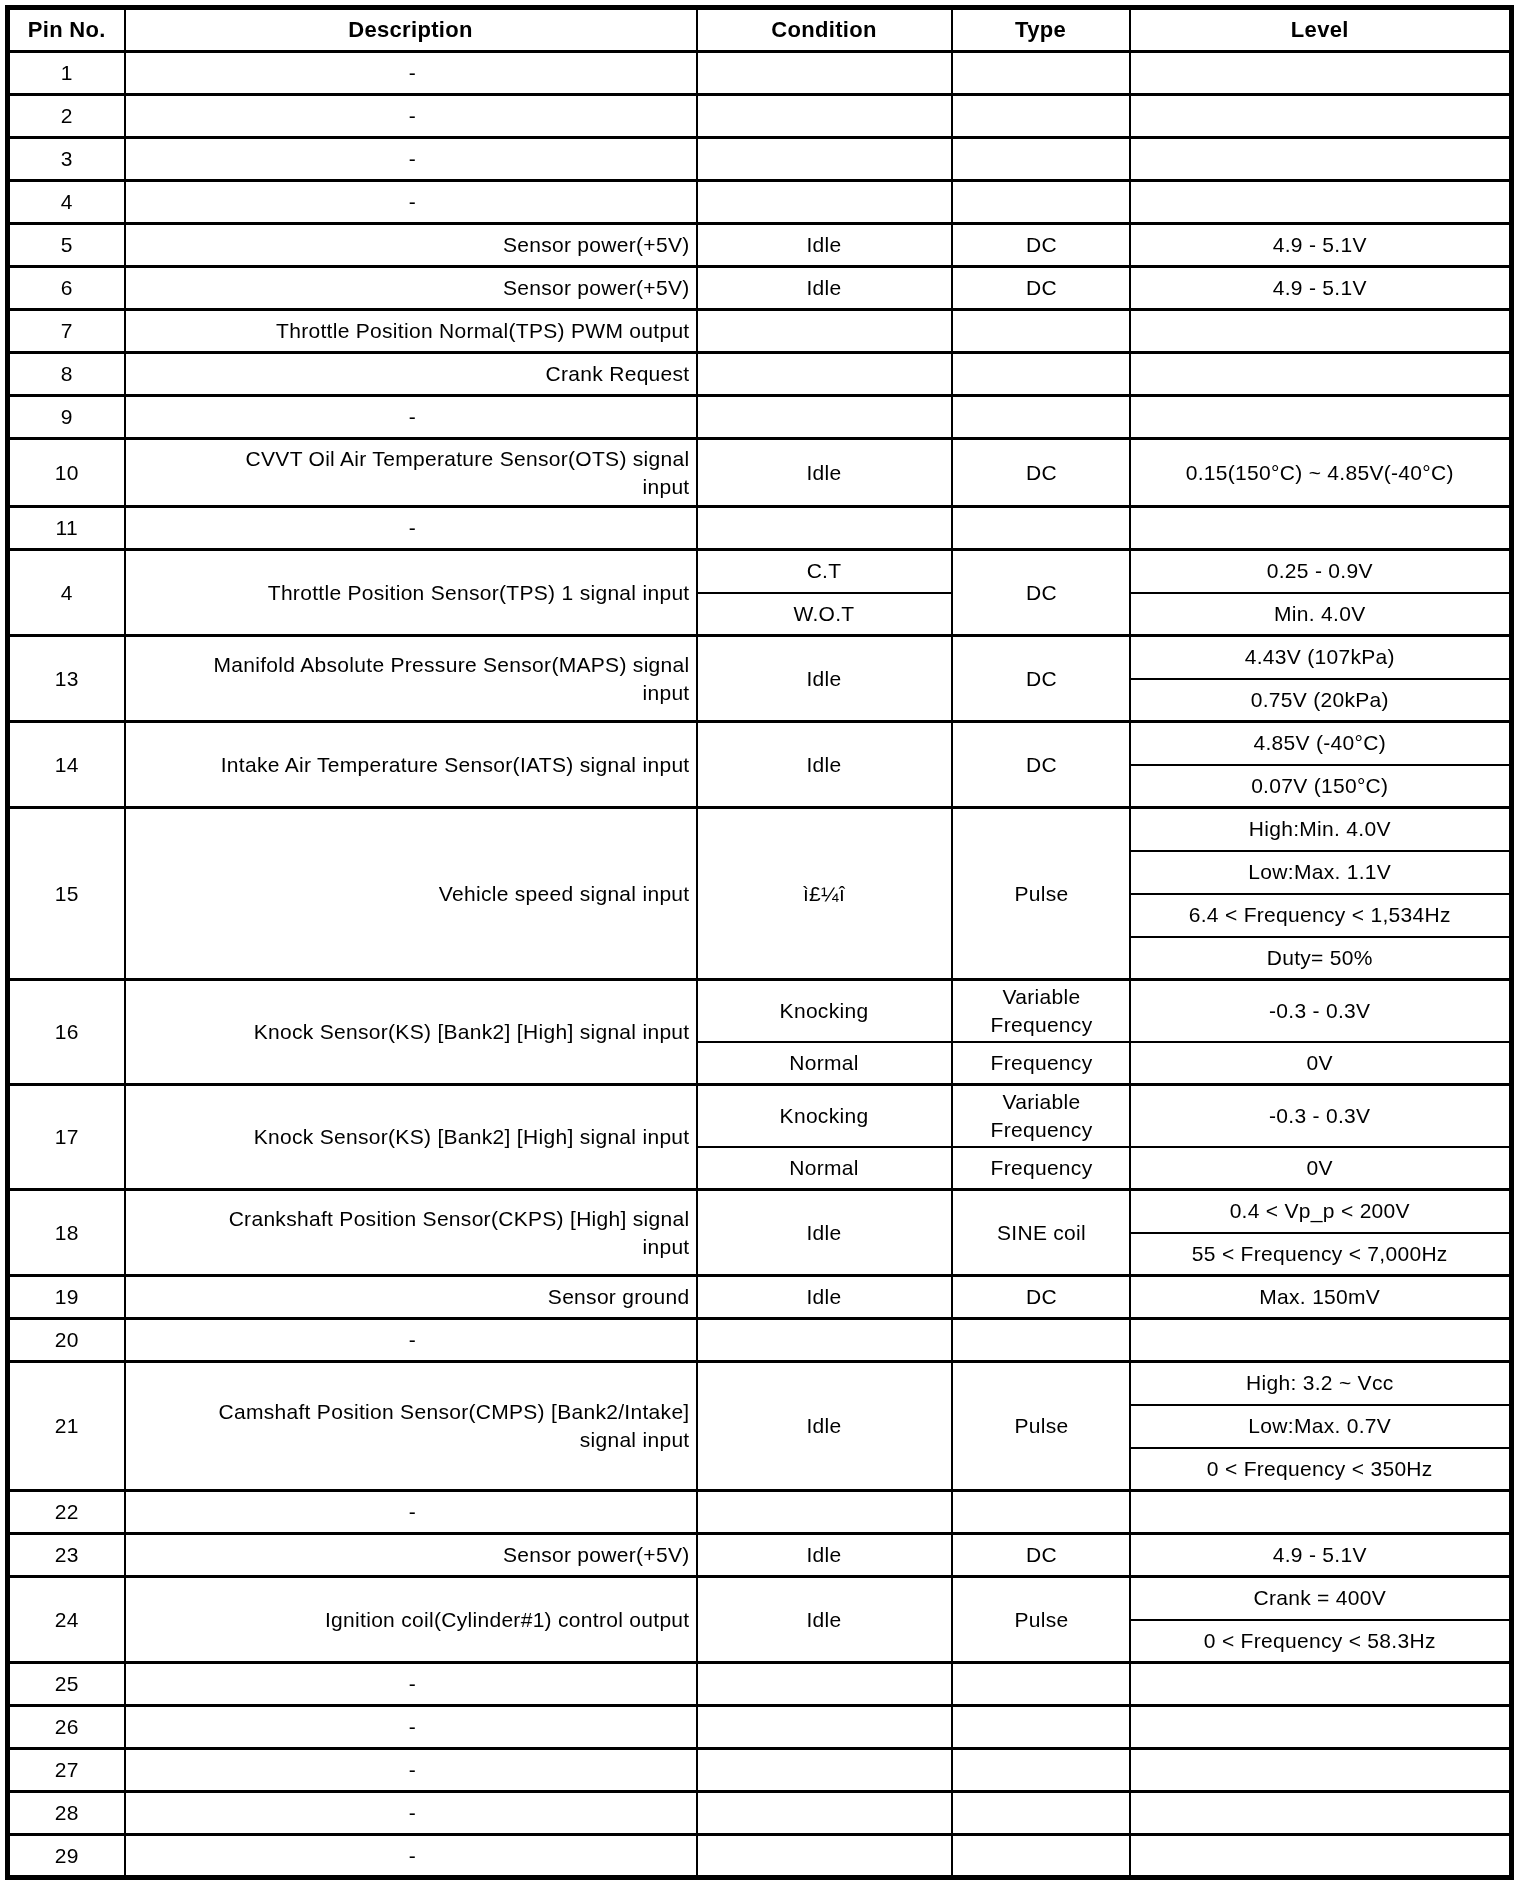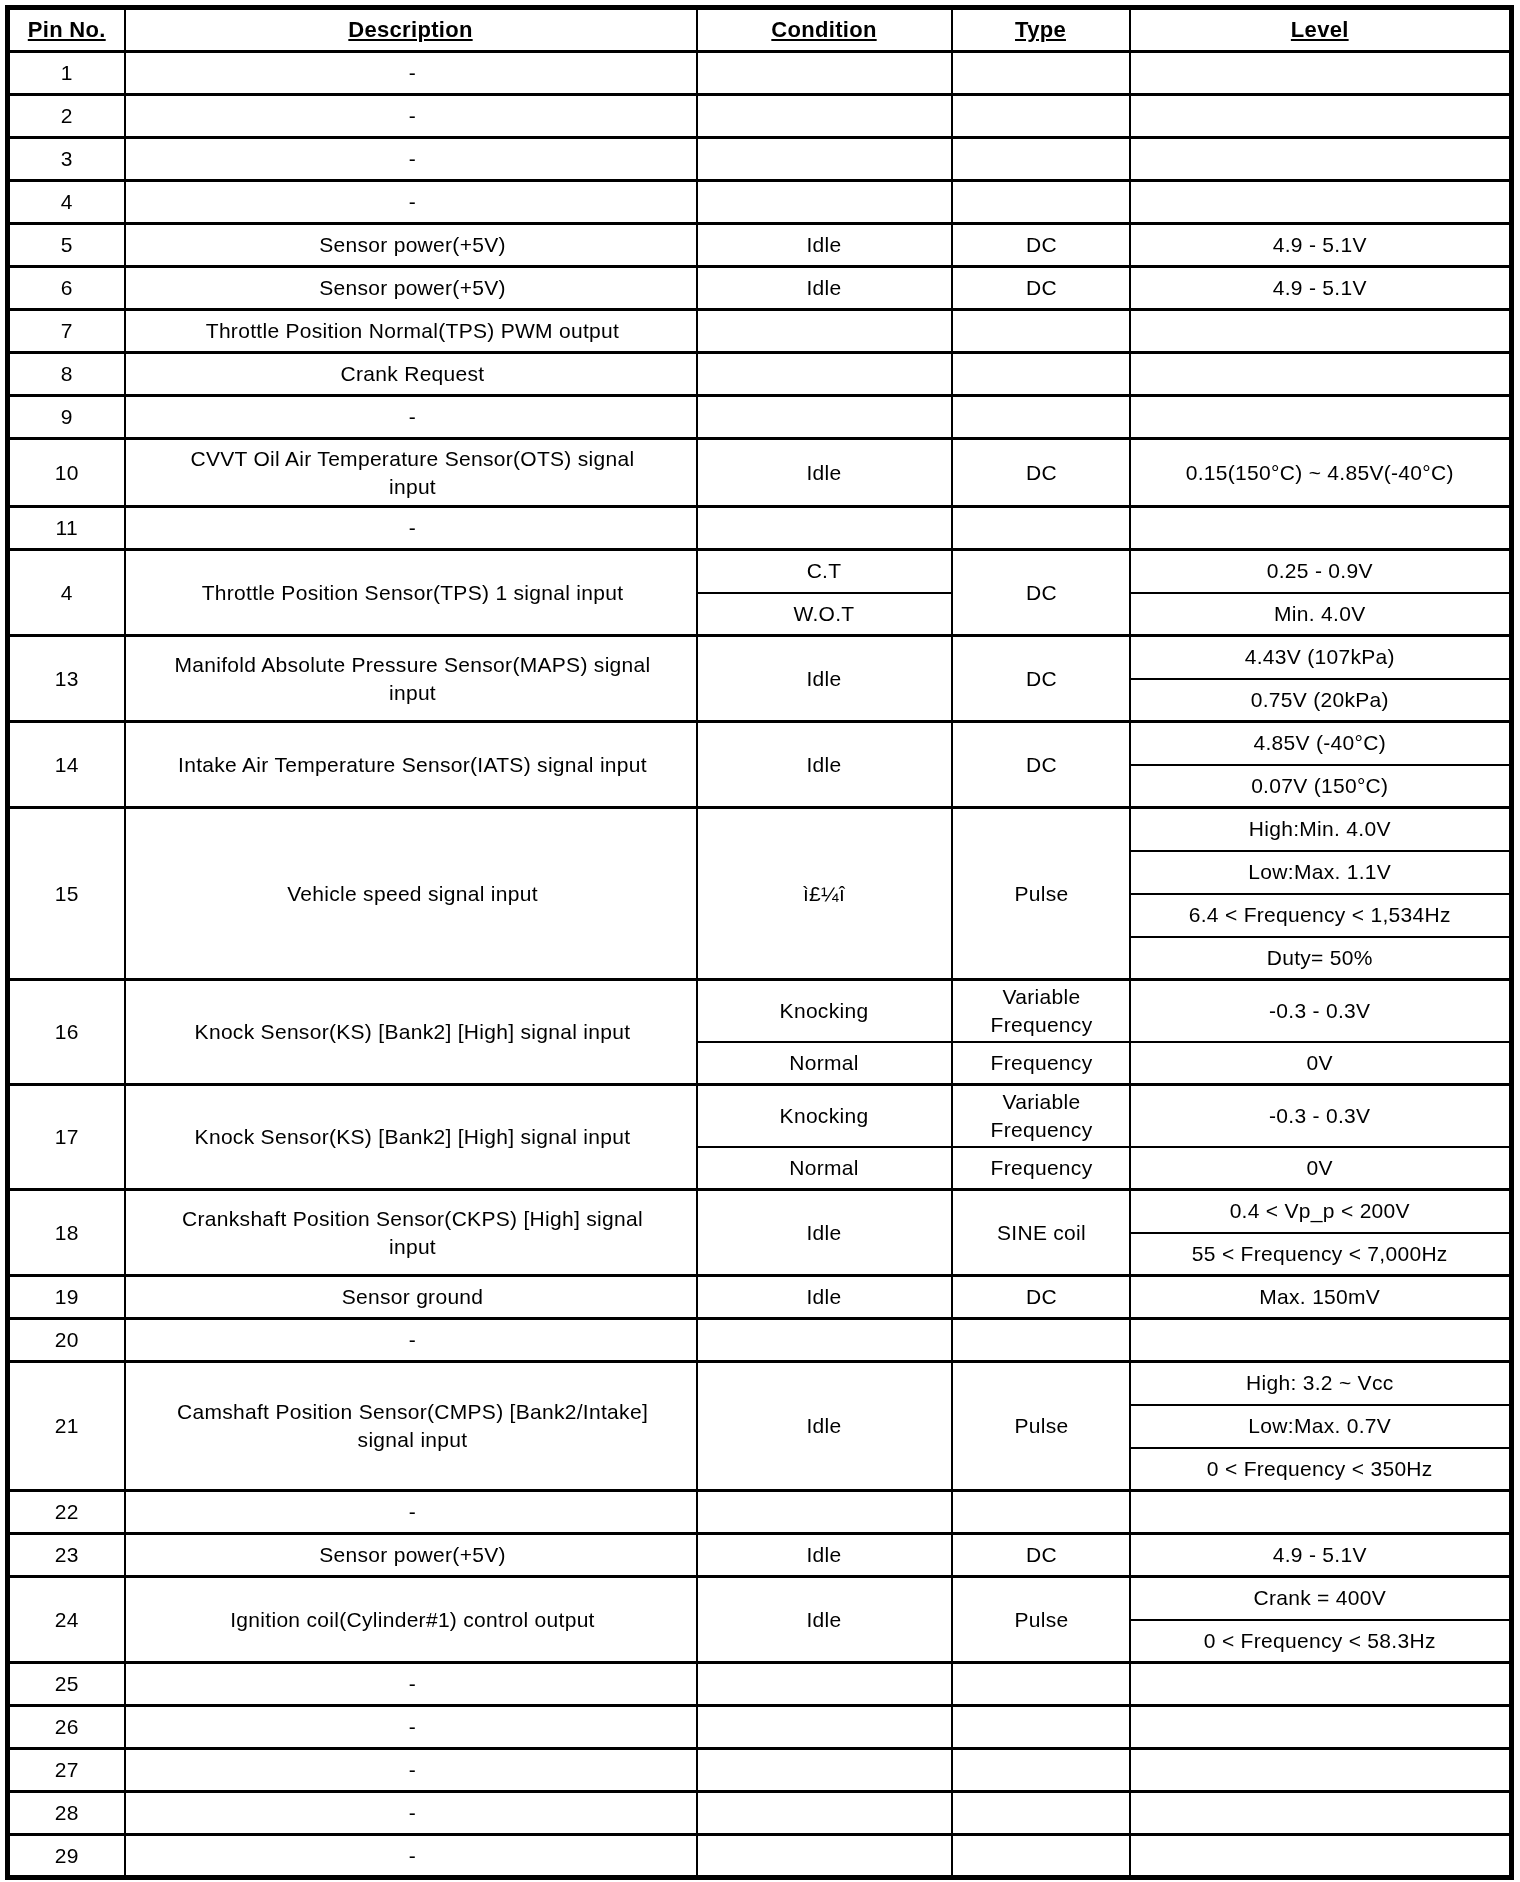--- a/index.html
+++ b/index.html
@@ -29,28 +29,27 @@
     color: #000;
     text-align: center;
     vertical-align: middle;
     padding: 2px 6px;
     overflow: hidden;
   }
   th {
     font-weight: bold;
     font-size: 22px;
     height: 36px;
-    text-decoration: underline;
   }
   tr { height: 43px; }
   tr.h68 { height: 68px; }
   tr.h62 { height: 62px; }
   tr.group > td { border-top: 3px solid #000; }
   td.c-desc {
-    text-align: center;
+    text-align: right;
     padding-left: 10px;
     white-space: pre-line;
   }
   td.c-desc.dash { text-align: center; }
   td.c-type { white-space: pre-line; padding-left: 8px; }
 </style>
 </head>
 <body>
 
 <table class="pin-table">

